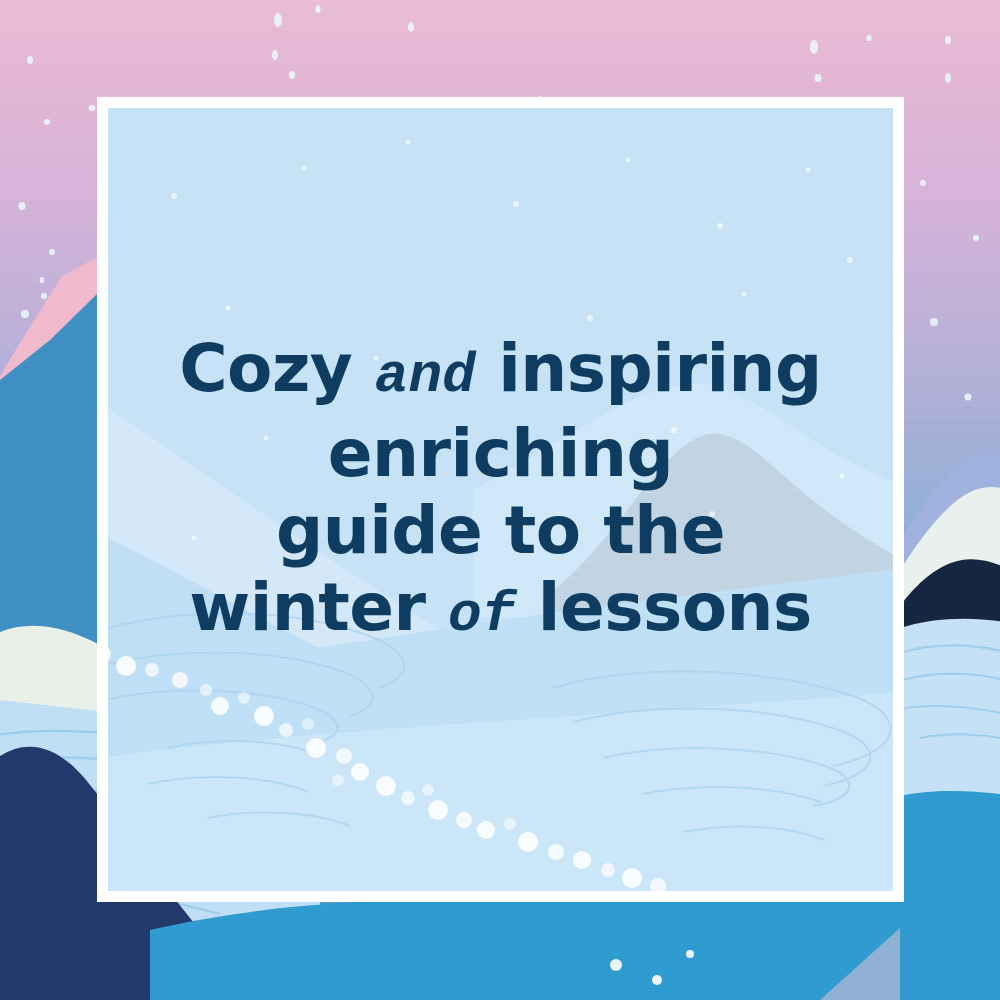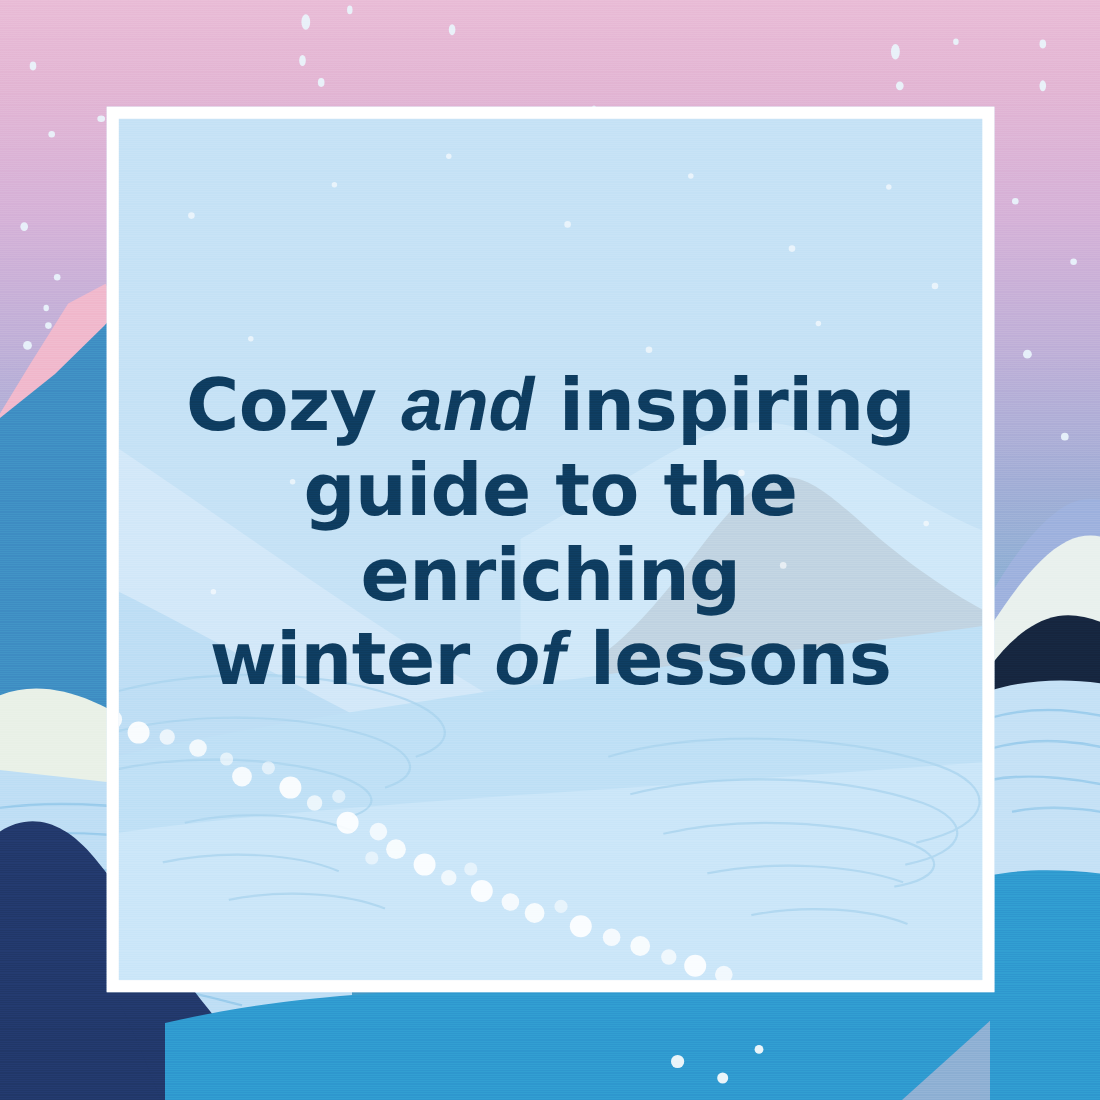--- a/index.html
+++ b/index.html
@@ -95,24 +95,24 @@
   .hl-line {
     display: block;
     font-family: "DejaVu Sans", sans-serif;
     font-weight: bold;
     font-size: 66px;
     line-height: 77px;
     letter-spacing: -0.5px;
     white-space: nowrap;
   }
   .hl-em {
-    font-family: Liberation Sans, sans-serif;
+    font-family: Liberation Mono, monospace;
     font-style: italic;
     font-weight: bold;
-    font-size: 68px;
+    font-size: 56px;
     letter-spacing: 0;
   }
 </style>
 </head>
 <body>
 
 <div id="poster">
 
   <div class="scene">
 
@@ -337,23 +337,23 @@
           <circle cx="604" cy="406" r="3"></circle>
           <circle cx="734" cy="368" r="2.5"></circle>
           <circle cx="86" cy="430" r="2.5"></circle>
         </g>
       </svg>
 
       <div class="headline">
 
         <span class="hl-line"><span>Cozy </span><span class="hl-em">and</span><span> inspiring</span></span>
 
+        <span class="hl-line">enriching</span>
+
         <span class="hl-line">guide to the</span>
-
-        <span class="hl-line">enriching</span>
 
         <span class="hl-line"><span>winter </span><span class="hl-em">of</span><span> lessons</span></span>
 
       </div>
 
     </div>
   </div>
 
   <div class="texture"></div>
 

